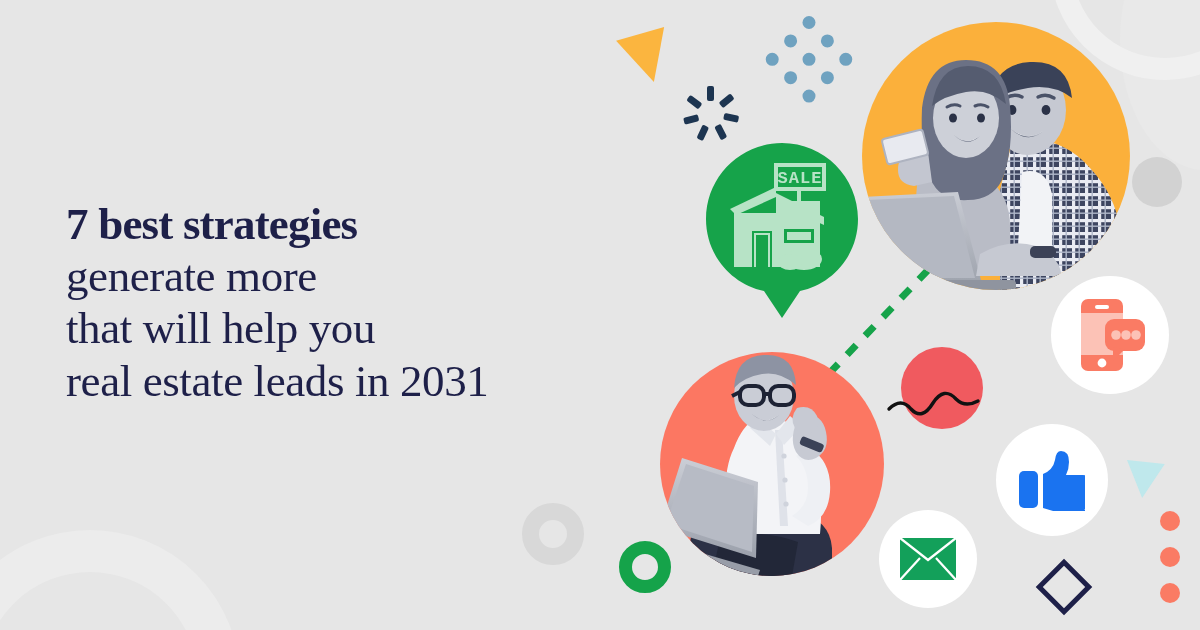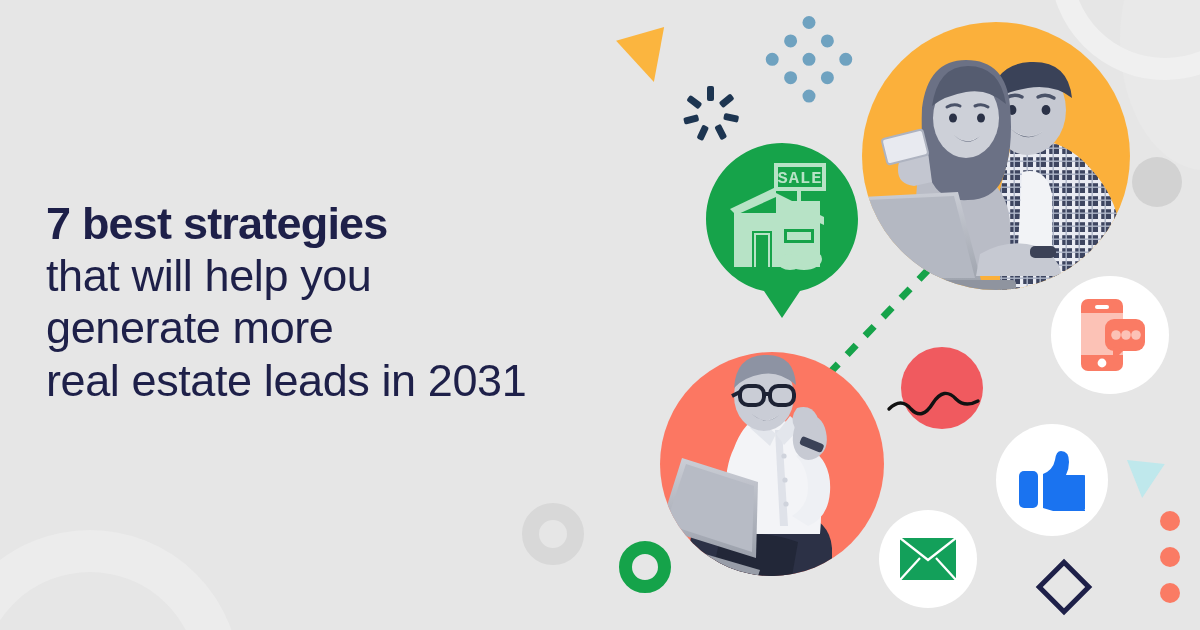--- a/index.html
+++ b/index.html
@@ -13,25 +13,26 @@
   .banner {
     position:relative;
     width:1200px; height:630px;
     background:#e6e6e6;
     overflow:hidden;
   }
 
   
   .headline {
     position:absolute;
-    left:46px; top:198px;
+    left:66px; top:198px;
     width:640px;
     color:#1e2049;
     line-height:1.16;
     letter-spacing:-0.4px;
+    font-family:Liberation Serif, serif;
   }
   .headline .line { display:block; font-size:45px; font-weight:400; white-space:nowrap; }
   .headline .line.strong { font-weight:800; font-size:45px; letter-spacing:-0.8px; }
 
   
   .shape { position:absolute; }
   .circle { border-radius:50%; }
 
   
   .bg-ring-bl {
@@ -131,22 +132,22 @@
 
 <div class="banner">
 
   <div class="shape bg-ring-bl"></div>
   <div class="shape bg-arc-tr2"></div>
   <div class="shape bg-arc-tr"></div>
   <div class="shape gray-dot-lg"></div>
 
   <div class="headline">
     <span class="line strong">7 best strategies</span>
+    <span class="line">generate more</span>
     <span class="line">that will help you</span>
-    <span class="line">generate more</span>
     <span class="line">real estate leads in 2031</span>
   </div>
 
   <div class="shape tri-yellow"></div>
 
   <div class="shape dot-grid">
     <i style="left:0px;   top:0px;"></i>
     <i style="left:26px;  top:0px;"></i>
     <i style="left:52px;  top:0px;"></i>
     <i style="left:0px;   top:26px;"></i>

